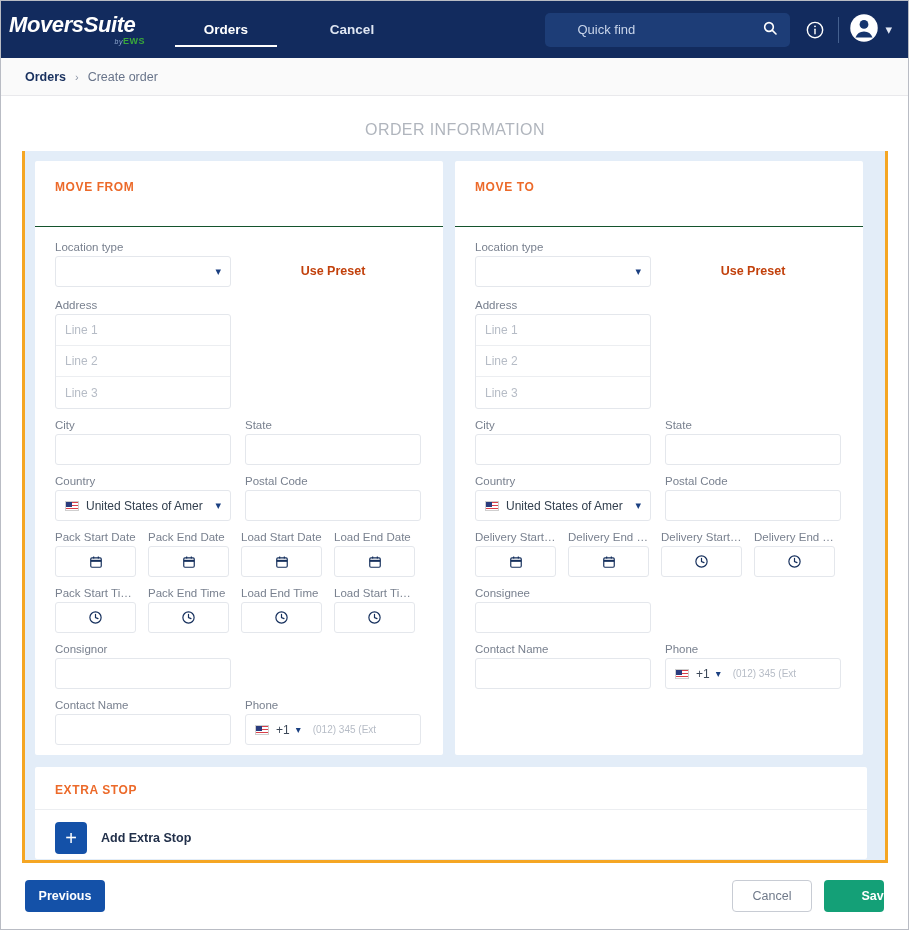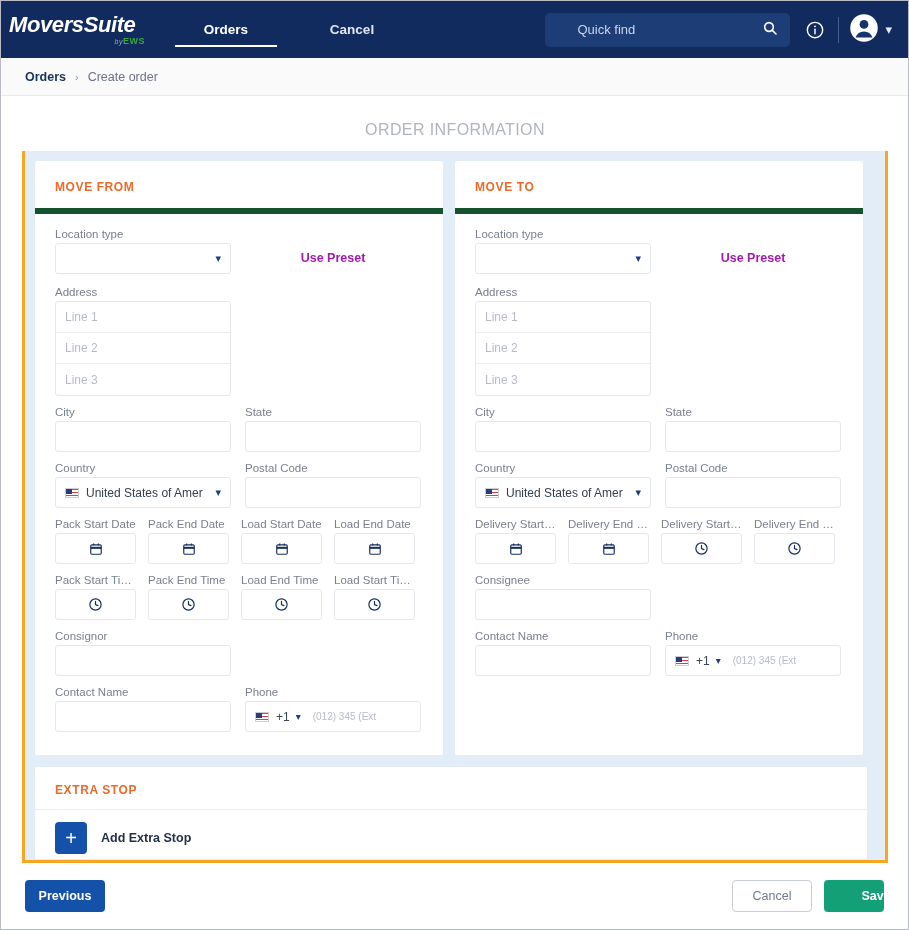--- a/index.html
+++ b/index.html
@@ -60,21 +60,21 @@
   .tab.inactive { color:#b0b5bd; }
   .tab.active { color:#16407e; font-weight:bold; border:3px solid #f5a623; border-bottom:none; }
   .tab.active::after { content:""; position:absolute; left:0px; right:0px; bottom:0; height:3px;
                        background:#1a3f80; }
 
   
   .content { position:absolute; left:24px; top:150px; width:860px; height:709px;
              background:#e3edf8; padding:10px; overflow:hidden; z-index:2; }
   .panels { display:flex; gap:12px; }
   .card { background:#ffffff; border-radius:2px; }
-  .card-hd { padding:16px 20px 13px 20px; border-bottom:6px solid #14532d; }
+  .card-hd { padding:16px 20px 31px 20px; border-bottom:1px solid #14532d; }
   .card-title { color:#ec6a2a; font-size:12px; font-weight:bold; letter-spacing:0.6px; }
   .card-body { padding:14px 20px 18px 20px; }
 
   .panel-from { width:408px; height:594px; }
   .panel-to  { width:408px; height:594px; }
 
   
   .lbl { font-size:11.5px; color:#79818f; margin-bottom:3px; display:block;
          white-space:nowrap; overflow:hidden; text-overflow:ellipsis; }
   .fld { height:31px; border:1px solid #e4e7ec; border-radius:3px; background:#fff;
@@ -94,21 +94,21 @@
 
   .flag { width:14px; height:10px; margin-right:7px; flex:0 0 14px; position:relative;
           background:#f0f0f0; border:0.5px solid #cfcfcf; overflow:hidden; display:inline-block; }
   .flag .stripes { position:absolute; inset:0;
     background: repeating-linear-gradient(to bottom,#d8404a 0, #d8404a 1.4px, #ffffff 1.4px, #ffffff 2.8px); }
   .flag .canton { position:absolute; left:0; top:0; width:6px; height:5.4px; background:#2a3b7d; }
 
   .iconfld { height:31px; border:1px solid #e4e7ec; border-radius:3px; background:#fff;
              display:flex; align-items:center; justify-content:center; cursor:pointer; }
 
-  .preset { color:#a21caf; font-size:12.5px; font-weight:bold; cursor:pointer; }
+  .preset { color:#c2410c; font-size:12.5px; font-weight:bold; cursor:pointer; }
 
   .phonefld { height:31px; border:1px solid #e4e7ec; border-radius:3px; display:flex; align-items:center;
               padding:0 6px 0 9px; font-size:12px; }
   .phonefld .cc { color:#3c4858; }
   .phonefld .chev { color:#1a3f80; font-size:10px; margin:0 0 0 6px; }
   .phonefld .pph { color:#b6bcc6; margin-left:12px; font-size:10px; }
 
   
   .extra { width:832px; height:92px; margin-top:12px; }
   .extra-hd { padding:13px 20px 11px 20px; border-bottom:1px solid #eceef1; }

